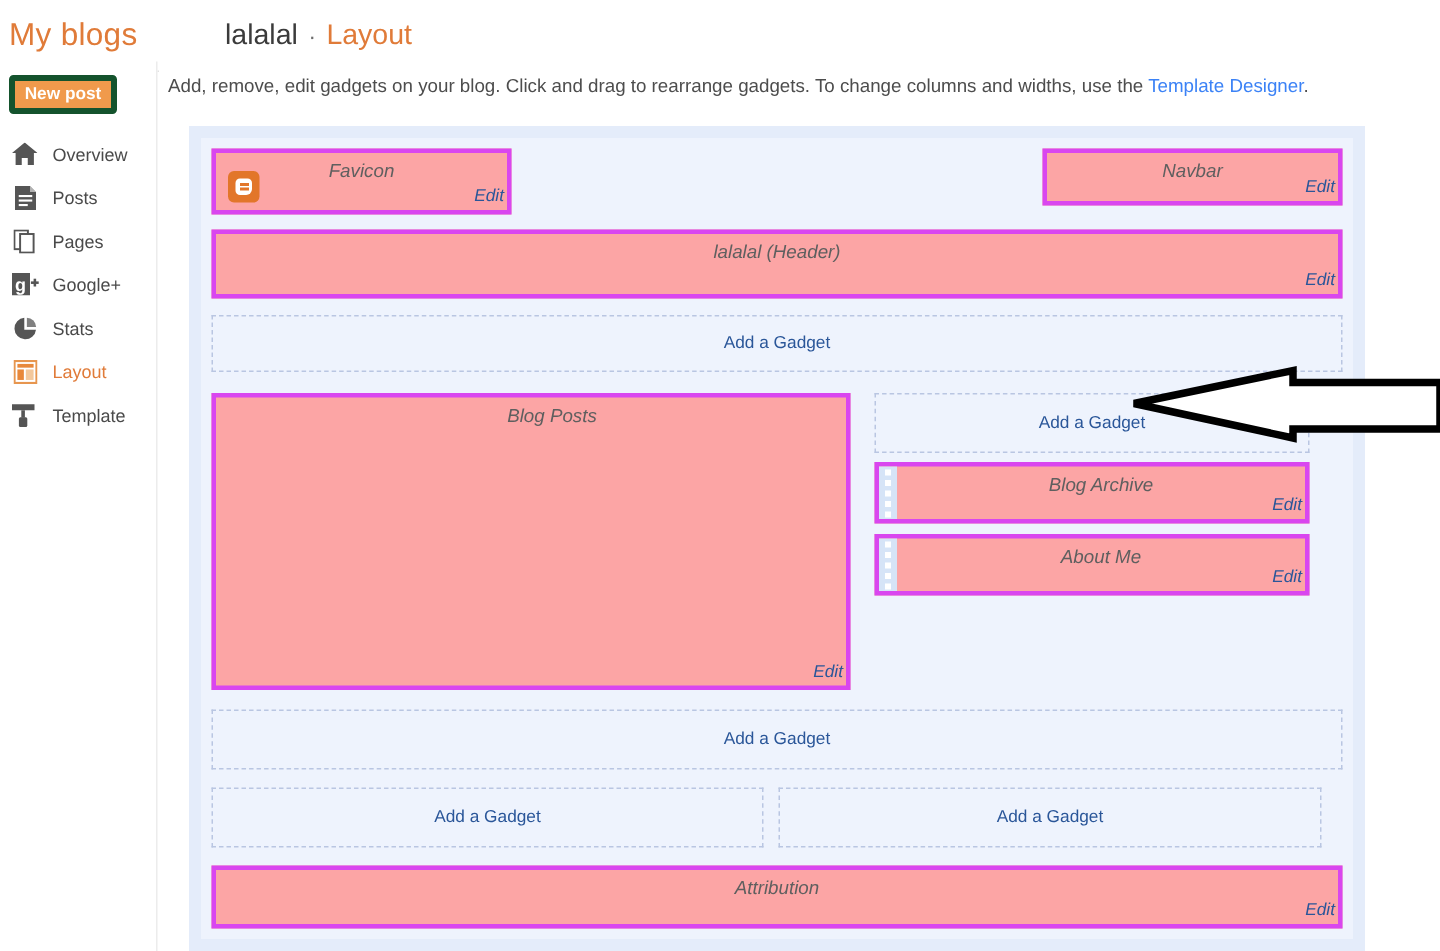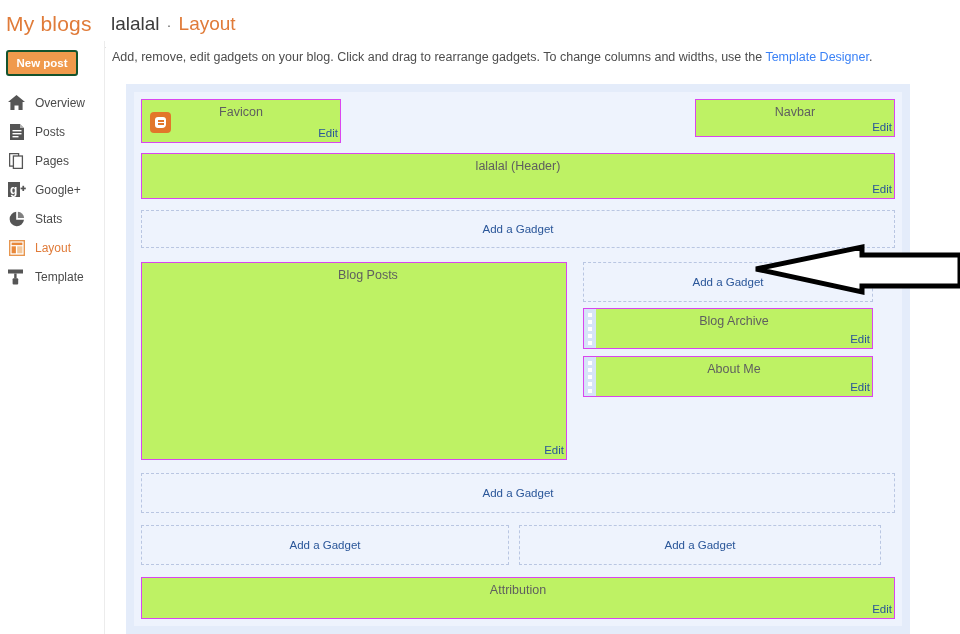--- a/index.html
+++ b/index.html
@@ -17,20 +17,21 @@
   }
 
   
   .topbar {
     height: 48px;
     background: #ffffff;
     border-bottom: 1px solid #e2e2e2;
     display: flex;
     align-items: center;
     box-sizing: border-box;
+    gap: 39px;
   }
   .brand {
     width: 105px;
     padding-left: 6px;
     box-sizing: border-box;
     font-size: 21px;
     color: #e07b39;
     white-space: nowrap;
     letter-spacing: 0.2px;
   }
@@ -66,21 +67,21 @@
     box-sizing: border-box;
     overflow: hidden;
   }
   .newpost-btn {
     margin: 9px 0 0 6px;
     width: 72px;
     height: 26px;
     border-radius: 3px;
     background: linear-gradient(#f6a košt, #ef9241);
     background: #f09a4c;
-    border: 2px solid #14532d;
+    border: 4px solid #14532d;
     color: #ffffff;
     font-size: 11.5px;
     font-weight: bold;
     display: flex;
     align-items: center;
     justify-content: center;
     box-sizing: border-box;
     cursor: pointer;
   }
   .nav {
@@ -144,24 +145,25 @@
     padding: 8px;
   }
   .zone {
     background: #eef3fd;
     padding: 7px;
     box-sizing: border-box;
   }
 
   
   .gadget {
-    background: #bef264;
-    border: 1px solid #d946ef;
+    background: #fca5a5;
+    border: 3px solid #d946ef;
     position: relative;
     box-sizing: border-box;
+    font-style: italic;
   }
   .gadget-title {
     text-align: center;
     font-size: 12.5px;
     color: #5f5f5f;
     padding-top: 5px;
   }
   .edit-link {
     position: absolute;
     right: 2px;

